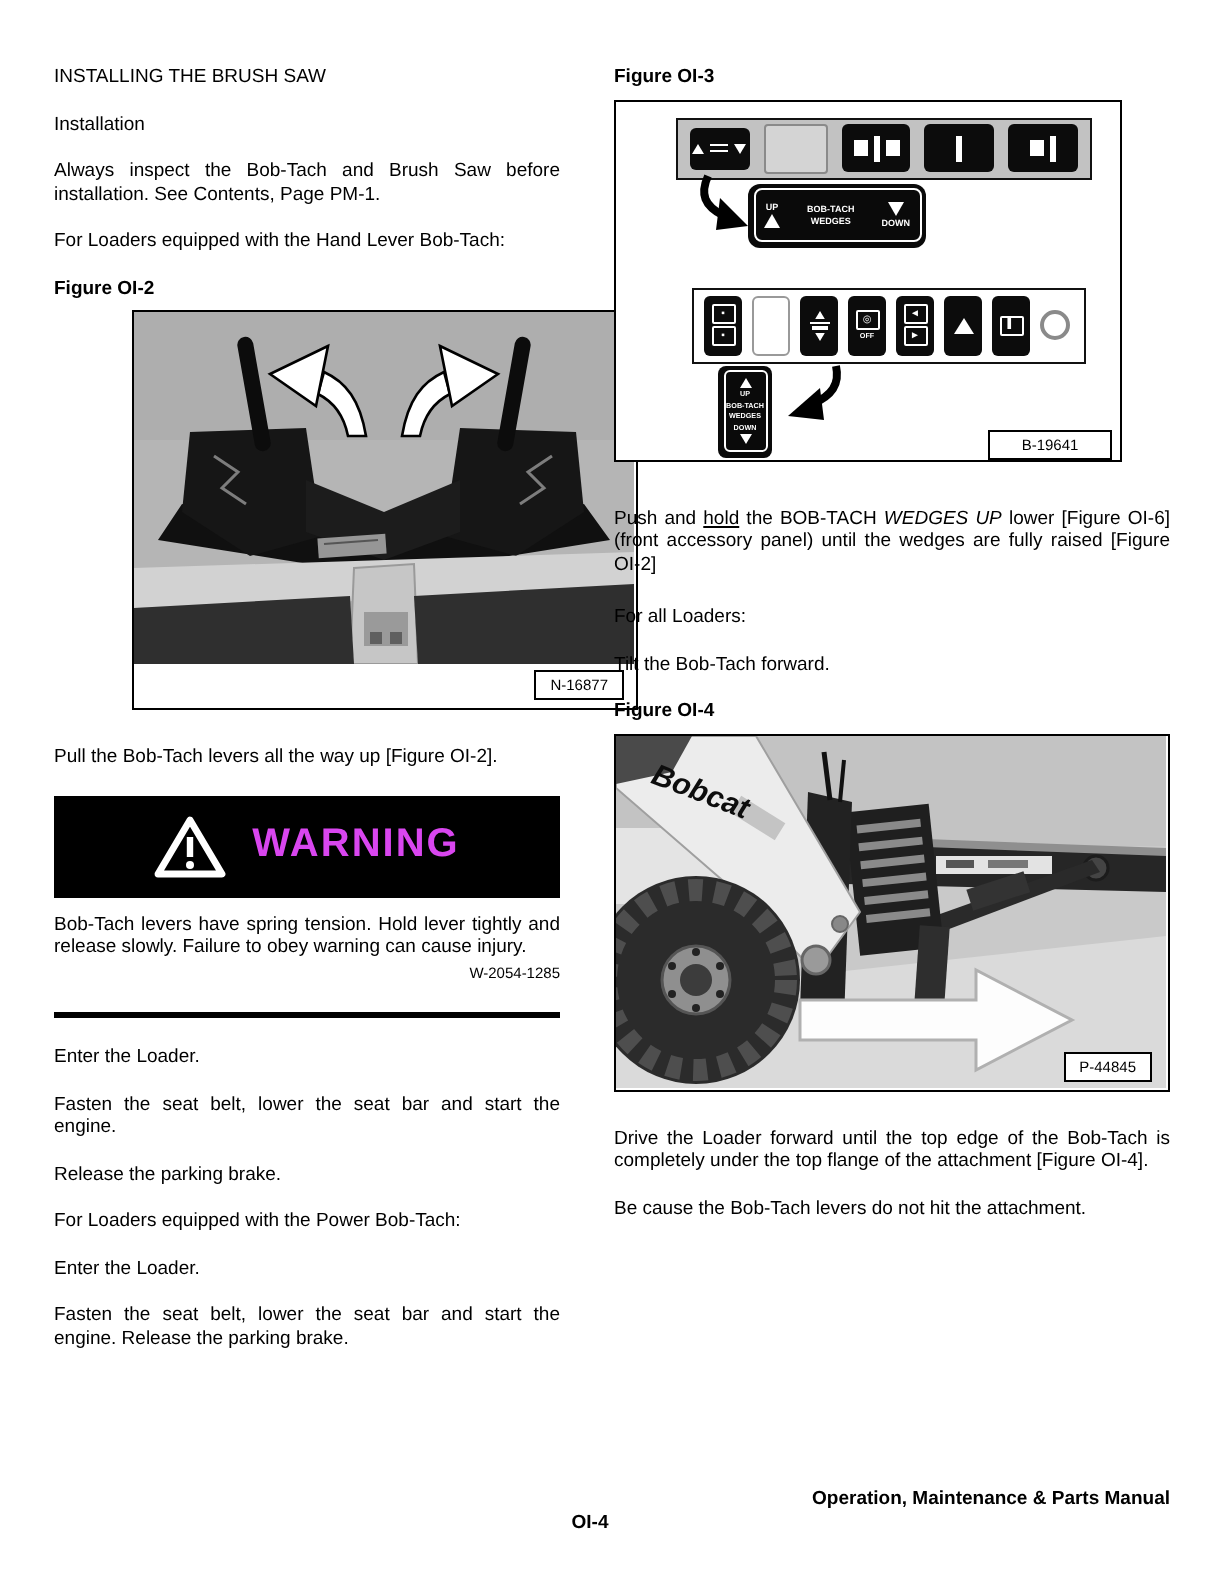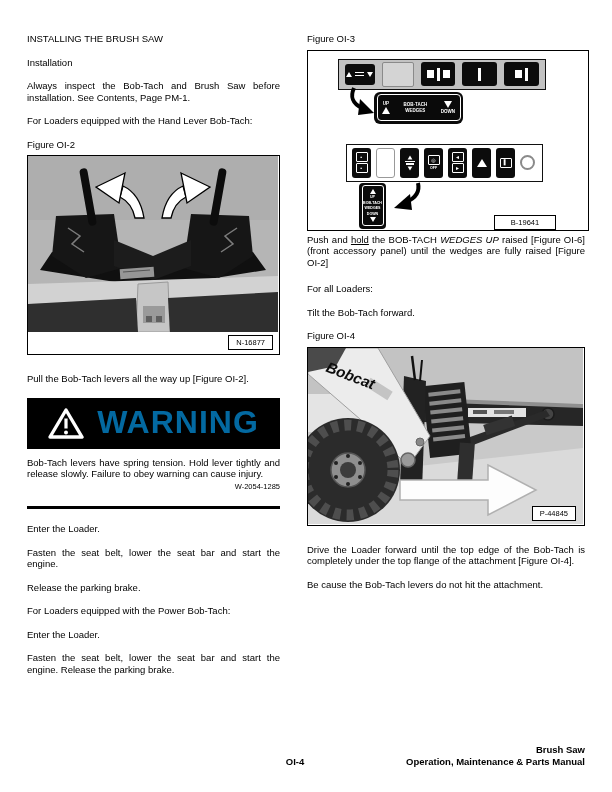--- a/index.html
+++ b/index.html
@@ -8,33 +8,33 @@
     position: relative; width: 612px; height: 792px; background: #fff;
     margin: 0 auto; overflow: hidden; color: #000;
   }
   .col { position: absolute; top: 33px; font-size: 9.5px; line-height: 11.5px; }
   .col-left  { left: 27px;  width: 253px; }
   .col-right { left: 307px; width: 278px; }
   p, h1, h2 { font-size: 9.5px; line-height: 11.5px; margin: 0 0 12px 0; }
   .j { text-align: justify; }
   .b { font-weight: normal; }
   .u { text-decoration: underline; }
-  .fig-cap { font-weight: normal; margin-bottom: 5px; }
+  .fig-cap { font-weight: bold; margin-bottom: 5px; }
   .figure { position: relative; border: 1.5px solid #000; background: #fff; margin-bottom: 18px; }
   .figure svg { display: block; }
   .photo-id {
     position: absolute; background: #fff; border: 1px solid #000;
     font-size: 7.5px; line-height: 13px; padding: 0 7px; text-align: center;
   }
   
   .warn-banner {
     height: 51px; background: #000; display: flex; align-items: center;
     justify-content: center; gap: 13px; margin: 13px 0 8px 0;
   }
-  .warn-word { color: #0369a1; font-weight: bold; font-size: 32px; letter-spacing: 1px; }
+  .warn-word { color: #d946ef; font-weight: bold; font-size: 20px; letter-spacing: 1px; }
   .warn-text { margin-bottom: 1px; }
   .warn-code { text-align: right; font-size: 7.5px; margin-bottom: 14px; }
   .warn-rule { height: 3px; background: #000; margin-bottom: 14px; }
   
   .fig3-inner { position: relative; width: 247px; height: 178px; background: #fff; }
   .strip1 {
     position: absolute; left: 30px; top: 8px; width: 208px; height: 31px;
     background: #c2c2c2; border: 1px solid #111;
     display: flex; align-items: center; gap: 7px; padding: 0 6px;
   }
@@ -85,21 +85,21 @@
 
 <div class="page">
 
   <div class="col col-left">
     <h1 class="b">INSTALLING THE BRUSH SAW</h1>
     <h2 class="b">Installation</h2>
     <p class="j">Always inspect the Bob-Tach and Brush Saw before installation. See Contents, Page PM-1.</p>
     <p class="j b">For Loaders equipped with the Hand Lever Bob-Tach:</p>
     <p class="fig-cap">Figure OI-2</p>
 
-    <div class="figure" style="width:253px;height:200px;">
+    <div class="figure" style="width:253px;height:200px;margin-left:39px;">
       <svg width="250" height="176" viewBox="0 0 250 176">
         <rect x="0" y="0" width="250" height="176" fill="#b5b5b5"></rect>
         <rect x="0" y="0" width="250" height="64" fill="#aeaeae"></rect>
 
         <g>
           <polygon points="24,96 94,108 155,108 225,96 238,114 125,132 12,114" fill="#101010"></polygon>
           <polygon points="28,60 86,58 94,112 58,122 24,100" fill="#161616"></polygon>
           <polygon points="163,58 221,60 225,100 191,122 155,112" fill="#161616"></polygon>
           <polygon points="86,84 125,100 163,84 163,110 125,124 86,110" fill="#1c1c1c"></polygon>
           <path d="M40,72 l12,8 l-8,8 l12,8" stroke="#7d7d7d" stroke-width="1.5" fill="none"></path>
@@ -155,21 +155,21 @@
     <p class="j">Fasten the seat belt, lower the seat bar and start the engine.</p>
     <p>Release the parking brake.</p>
     <p class="b">For Loaders equipped with the Power Bob-Tach:</p>
     <p>Enter the Loader.</p>
     <p class="j">Fasten the seat belt, lower the seat bar and start the engine. Release the parking brake.</p>
   </div>
 
   <div class="col col-right">
     <p class="fig-cap">Figure OI-3</p>
 
-    <div class="figure" style="width:282px;height:181px;margin-bottom:3px;">
+    <div class="figure" style="width:254px;height:181px;margin-bottom:23px;">
       <div class="fig3-inner">
 
         <div class="strip1">
           <div class="sw sw-mini">
             <span class="tri-u"></span>
             <span style="display:flex;flex-direction:column;gap:1.5px;">
                 <span class="wline"></span>
                 <span class="wline"></span>
               </span>
             <span class="tri-d"></span>
@@ -249,21 +249,21 @@
           <span class="rk-txt2">BOB-TACH</span>
           <span class="rk-txt2">WEDGES</span>
           <span class="rk-txt2">DOWN</span>
           <span class="tri-d"></span>
         </div>
 
         <div class="photo-id" style="right:-1px;bottom:-1px;width:62px;">B-19641</div>
       </div>
     </div>
 
-    <p class="j"><span>Push and </span><span class="u">hold</span><span> the BOB-TACH </span><i>WEDGES UP</i><span> raised </span><span class="b">[Figure OI-6]</span><span> (front accessory panel) until the wedges are fully raised </span><span class="b">[Figure OI-2]</span></p>
+    <p class="j"><span>Push and </span><span class="u">hold</span><span> the BOB-TACH </span><i>WEDGES UP</i><span> lower </span><span class="b">[Figure OI-6]</span><span> (front accessory panel) until the wedges are fully raised </span><span class="b">[Figure OI-2]</span></p>
 
     <p class="b" style="margin-top:15px;">For all Loaders:</p>
     <p>Tilt the Bob-Tach forward.</p>
     <p class="fig-cap" style="margin-top:8px;">Figure OI-4</p>
 
     <div class="figure" style="width:278px;height:179px;">
       <svg width="275" height="176" viewBox="0 0 275 176">
         <rect x="0" y="0" width="275" height="176" fill="#c9c9c9"></rect>
         <rect x="0" y="0" width="275" height="55" fill="#c3c3c3"></rect>
         <polygon points="0,130 275,100 275,176 0,176" fill="#dadada"></polygon>
@@ -325,17 +325,16 @@
       </svg>
       <div class="photo-id" style="right:8px;bottom:4px;">P-44845</div>
     </div>
 
     <p class="j" style="margin-top:17px;"><span>Drive the Loader forward until the top edge of the Bob-Tach is completely under the top flange of the attachment </span><span class="b">[Figure OI-4]</span><span>.</span></p>
     <p class="j">Be cause the Bob-Tach levers do not hit the attachment.</p>
   </div>
 
   <div class="footer-page">OI-4</div>
   <div class="footer-manual">
-    <div>Brush Saw</div>
     <div>Operation, Maintenance &amp; Parts Manual</div>
   </div>
 
 </div>
 
 </body></html>

